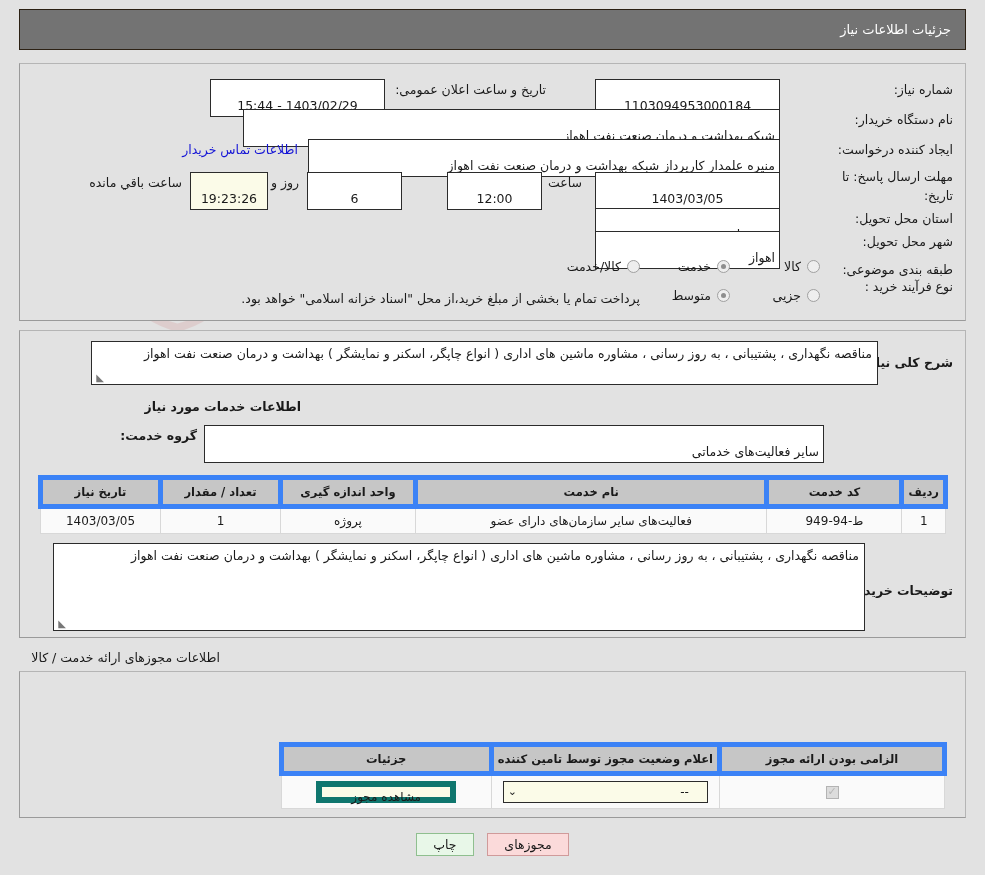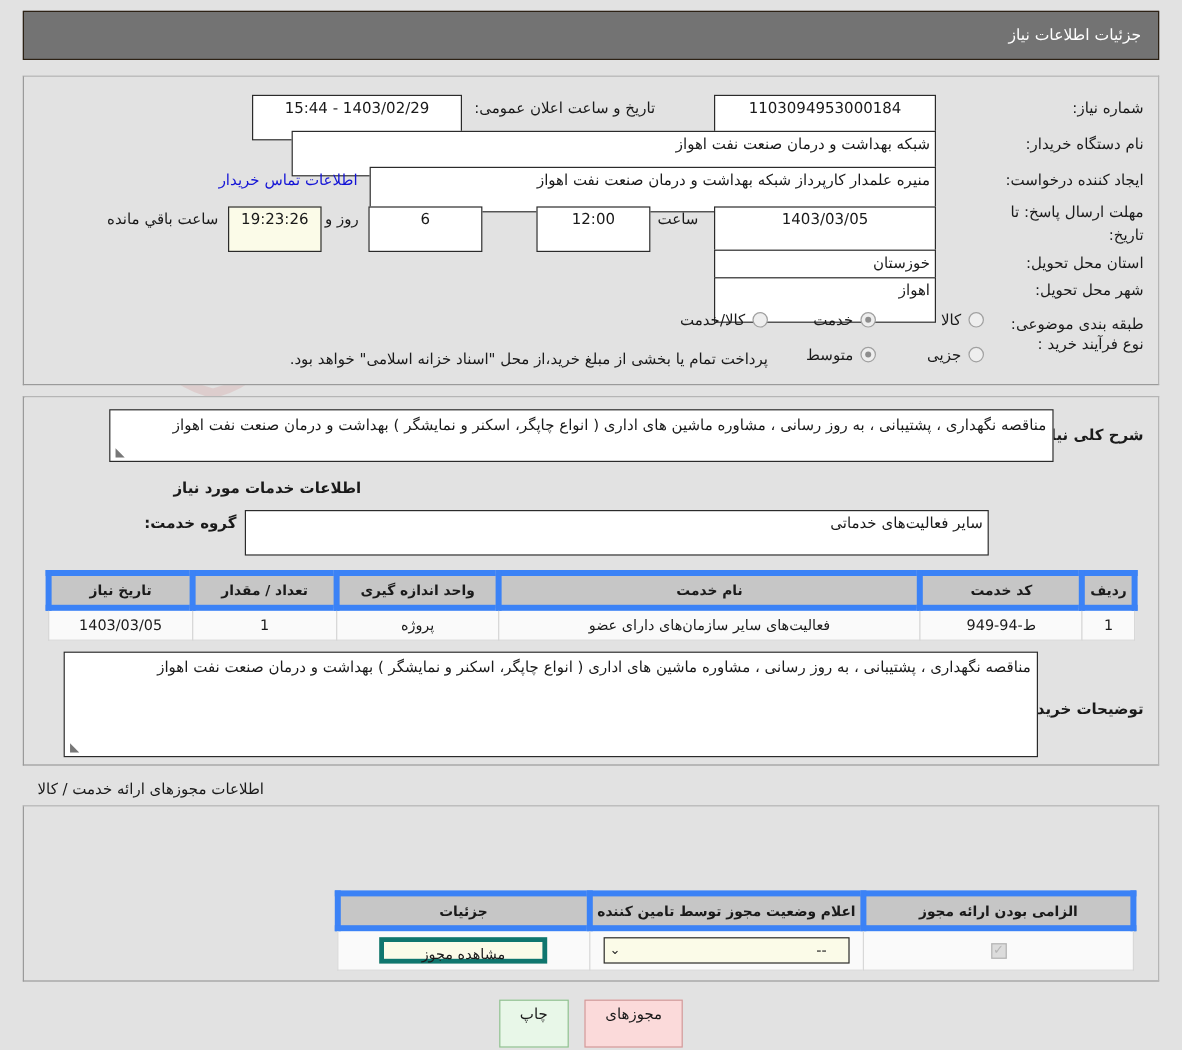--- a/index.html
+++ b/index.html
@@ -34,21 +34,21 @@
   #panel-main { top: 63px; right: 19px; left: 19px; height: 258px; }
   #panel-desc { top: 330px; right: 19px; left: 19px; height: 308px; }
   #panel-permits { top: 671px; right: 19px; left: 19px; height: 147px; }
 
   
   .lbl { position: absolute; font-size: 12.5px; color: #1a1a1a; white-space: nowrap; }
   .lbl.bold { font-weight: bold; }
   .fld {
     position: absolute; background: #ffffff; border: 1px solid #2b2b2b;
     height: 38px; line-height: 19px; font-size: 12.5px; color: #1a1a1a;
-    padding: 0 4px; text-align: center; overflow: hidden; white-space: nowrap;
+    padding: 16px 4px; text-align: center; overflow: hidden; white-space: nowrap;
   }
   .fld.right { text-align: right; }
   .fld.yellow { background: #fbfbe8; }
   .link { position: absolute; color: #1414d6; font-size: 12.5px; white-space: nowrap; cursor: pointer; }
 
   
   .radio-opt { position: absolute; display: flex; align-items: center; gap: 6px; white-space: nowrap; font-size: 12.5px; }
   .radio {
     width: 13px; height: 13px; border-radius: 50%;
     border: 1px solid #a0a0a0; background: #eeeeee;
@@ -102,28 +102,28 @@
   .select-box {
     position: relative; display: block; width: 205px; margin: 0 auto;
     background: #fbfbe8; border: 1px solid #2b2b2b; height: 22px; line-height: 20px;
     font-size: 12px; text-align: right; padding: 0 18px 0 6px; color: #1a1a1a;
   }
   .select-box .caret {
     position: absolute; left: 4px; top: 0; font-size: 11px; color: #222; line-height: 20px;
   }
   .view-btn {
     display: block; width: 140px; margin: 0 auto; background: #fbfbe8;
-    border: 4px solid #0f766e; height: 22px; line-height: 20px;
+    border: 6px solid #0f766e; height: 22px; line-height: 20px;
     font-size: 12px; text-align: center; color: #1a1a1a; cursor: pointer;
   }
 
   
   .footer { position: absolute; top: 833px; left: 0; right: 0; text-align: center; }
   .btn {
-    display: inline-block; height: 40px; line-height: 21px;
+    display: inline-block; height: 23px; line-height: 21px;
     font-size: 12.5px; padding: 0 16px; margin: 0 5px;
     border: 1px solid #9a9a9a; cursor: pointer; color: #1a1a1a;
   }
   .btn.print { background: #e8f7e8; border-color: #8fbf8f; }
   .btn.back  { background: #fbdada; border-color: #d09a9a; }
 
   
   .wm {
     position: absolute; pointer-events: none; user-select: none;
     opacity: .13;

